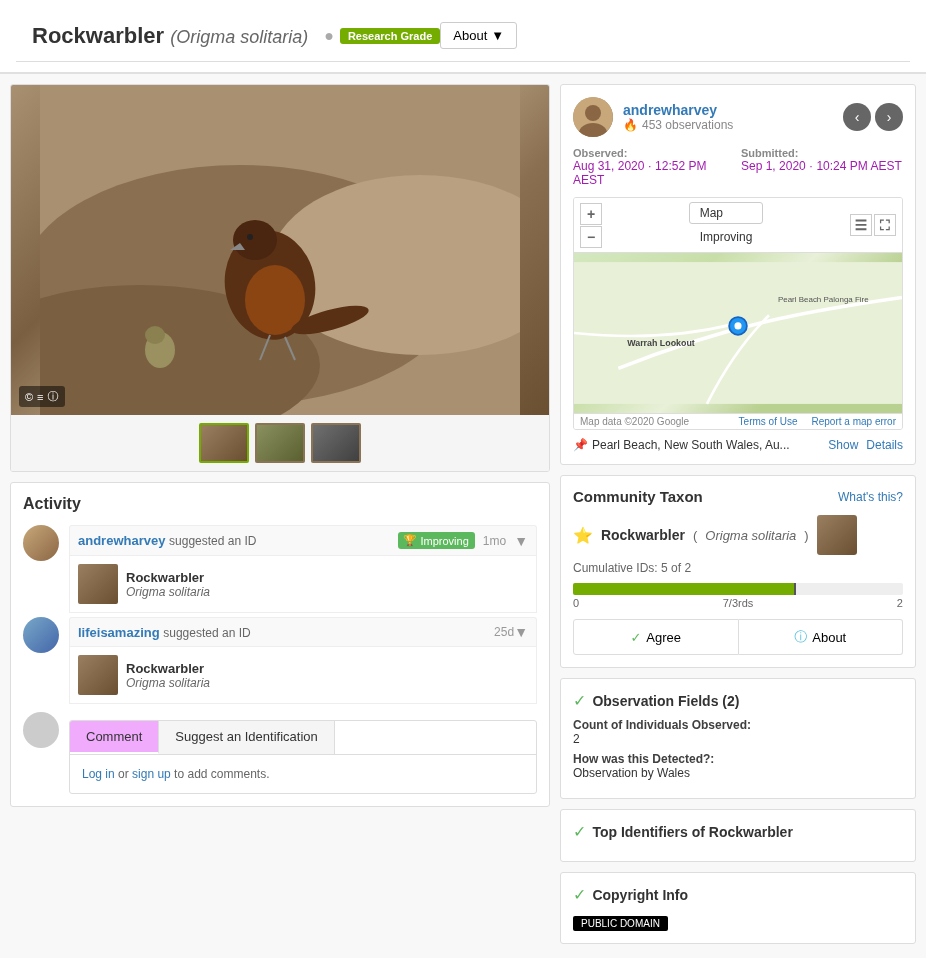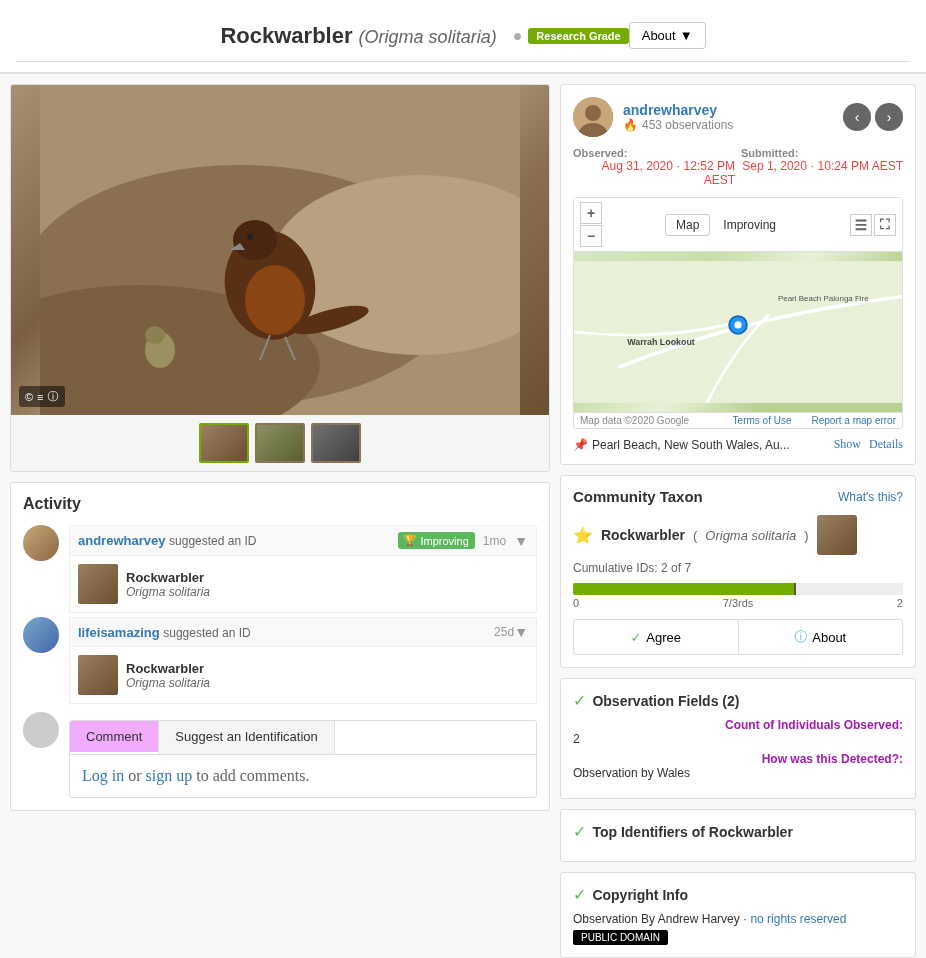--- a/index.html
+++ b/index.html
@@ -1,20 +1,20 @@
 <!DOCTYPE html>
 <html><head>
   <meta charset="utf-8">
   <style>
     * { box-sizing: border-box; margin: 0; padding: 0; }
     body { font-family: Arial, sans-serif; font-size: 13px; color: #333; background: #f8f8f8; }
 
     
     .page-header {
-      display: flex; align-items: center; justify-content: center;
+      display: flex; align-items: center; justify-content: flex-start;
       padding: 12px 16px; background: #fff; border-bottom: 1px solid #ddd;
     }
     .page-title { font-size: 22px; font-weight: bold; color: #333; }
     .page-title .scientific { font-style: italic; font-weight: normal; font-size: 18px; color: #666; }
     .title-badges { display: inline-flex; align-items: center; gap: 6px; margin-left: 8px; }
     .badge-star { color: #aaa; font-size: 16px; }
     .badge-research {
       background: #74ac00; color: #fff; font-size: 11px; padding: 2px 8px;
       border-radius: 3px; font-weight: bold;
     }
@@ -69,21 +69,21 @@
     .fire-icon { color: #e8a020; }
     .nav-arrows { display: flex; gap: 4px; }
     .nav-btn {
       width: 28px; height: 28px; border-radius: 50%;
       border: none; background: #666; color: #fff; cursor: pointer;
       display: flex; align-items: center; justify-content: center; font-size: 14px;
     }
 
     .obs-meta { display: grid; grid-template-columns: 1fr 1fr; gap: 6px; margin-bottom: 10px; }
     .meta-label { color: #888; font-size: 11px; font-weight: bold; }
-    .meta-value { font-size: 12px; color: #ef4444; text-align: right; }
+    .meta-value { font-size: 12px; color: #a21caf; }
 
     
     .map-container {
       border: 1px solid #ddd; border-radius: 3px; overflow: hidden; margin-bottom: 8px;
     }
     .map-tabs { display: flex; background: #fff; border-bottom: 1px solid #ddd; padding: 4px; gap: 2px; }
     .map-tab {
       padding: 3px 10px; font-size: 12px; border-radius: 3px; cursor: pointer; border: 1px solid transparent;
     }
     .map-tab.active { background: #fff; border-color: #ccc; }
@@ -102,21 +102,21 @@
     .map-attribution {
       background: #fff; padding: 2px 6px; font-size: 10px; color: #888;
       border-top: 1px solid #ddd; display: flex; justify-content: space-between;
     }
 
     .location-row {
       display: flex; align-items: center; justify-content: space-between; font-size: 12px; margin-top: 4px;
     }
     .location-text { color: #333; display: flex; align-items: center; gap: 4px; }
     .pin-icon { color: #888; }
-    .location-links { display: flex; gap: 8px; font-family: Liberation Serif, serif; }
+    .location-links { display: flex; gap: 8px; }
     .link { color: #337ab7; cursor: pointer; text-decoration: none; }
 
     
     .activity-section { background: #fff; border: 1px solid #ddd; border-radius: 3px; padding: 12px; }
     .activity-title { font-size: 16px; font-weight: bold; margin-bottom: 12px; }
 
     .activity-item { display: flex; gap: 10px; margin-bottom: 4px; }
     .activity-avatar {
       width: 36px; height: 36px; border-radius: 50%; flex-shrink: 0;
       background: linear-gradient(135deg, #c8a87a, #8B6644);
@@ -147,21 +147,21 @@
     .id-name { font-weight: bold; color: #333; font-size: 13px; }
     .id-sci { font-style: italic; color: #666; font-size: 12px; }
 
     
     .comment-box { border: 1px solid #ddd; border-radius: 3px; overflow: hidden; margin-top: 8px; }
     .comment-tabs { display: flex; border-bottom: 1px solid #ddd; }
     .comment-tab {
       padding: 8px 16px; font-size: 13px; cursor: pointer; background: #f5f5f5; border-right: 1px solid #ddd;
     }
     .comment-tab.active { background: #f0abfc; border-bottom: 2px solid #fff; }
-    .comment-login { padding: 12px; color: #666; font-size: 16px; font-family: Liberation Serif, serif; }
+    .comment-login { padding: 12px; color: #666; font-size: 12px; }
     .comment-login a { color: #337ab7; text-decoration: none; }
 
     
     .community-section { background: #fff; border: 1px solid #ddd; border-radius: 3px; padding: 12px; margin-bottom: 10px; }
     .community-header {
       display: flex; align-items: center; justify-content: space-between; margin-bottom: 10px;
     }
     .community-title { font-size: 15px; font-weight: bold; }
     .whatsthis { color: #337ab7; font-size: 12px; cursor: pointer; text-decoration: none; }
 
@@ -197,21 +197,21 @@
     .action-btn:first-child { border-radius: 3px 0 0 3px; }
     .action-btn:last-child { border-radius: 0 3px 3px 0; border-left: none; }
     .check-icon { color: #5cb85c; }
     .info-icon { color: #5bc0de; }
 
     
     .obs-fields { background: #fff; border: 1px solid #ddd; border-radius: 3px; padding: 12px; margin-bottom: 10px; }
     .section-header { display: flex; align-items: center; gap: 6px; margin-bottom: 8px; }
     .section-icon { color: #5cb85c; font-size: 16px; }
     .section-title { font-weight: bold; font-size: 14px; }
-    .field-label { font-weight: bold; font-size: 12px; color: #a21caf; text-align: right; }
+    .field-label { font-weight: bold; font-size: 12px; color: #404040; }
     .field-value { font-size: 12px; color: #333; margin-bottom: 6px; }
 
     
     .top-identifiers { background: #fff; border: 1px solid #ddd; border-radius: 3px; padding: 12px; margin-bottom: 10px; }
 
     
     .copyright-section { background: #fff; border: 1px solid #ddd; border-radius: 3px; padding: 12px; }
     .copyright-badge {
       display: inline-block; background: #000; color: #fff;
       padding: 2px 8px; font-size: 10px; border-radius: 2px; margin-top: 4px;
@@ -409,21 +409,21 @@
           <div class="meta-value">Sep 1, 2020 · 10:24 PM AEST</div>
         </div>
       </div>
 
       <div class="map-container">
         <div style="display:flex; align-items:center; justify-content:space-between; padding:4px 6px; background:#fff; border-bottom:1px solid #ddd;">
           <div class="map-controls-left" style="position:static; display:flex; flex-direction:column; gap:1px;">
             <div class="map-ctrl">+</div>
             <div class="map-ctrl">−</div>
           </div>
-          <div class="map-tabs" style="border:none; padding:0; background:transparent;">
+          <div class="map-tabs" style="border:none; padding:0; background:transparent;flex-direction:column;">
             <div class="map-tab active">Map</div>
             <div class="map-tab">Improving</div>
           </div>
           <div style="display:flex; gap:2px;">
             <div class="map-ctrl">☰</div>
             <div class="map-ctrl">⛶</div>
           </div>
         </div>
         <div class="map-body">
           <svg width="100%" height="160" viewBox="0 0 370 160">
@@ -435,21 +435,21 @@
 
             <text x="60" y="95" font-size="10" fill="#444" font-weight="bold">Warrah Lookout</text>
             <text x="230" y="45" font-size="9" fill="#555">Pearl Beach Palonga Fire</text>
 
             <circle cx="185" cy="72" r="10" fill="#2196F3" stroke="#1565C0" stroke-width="2"></circle>
             <circle cx="185" cy="72" r="4" fill="white"></circle>
           </svg>
         </div>
         <div class="map-attribution">
           <span>Map data ©2020 Google</span>
-          <span style="display:flex; gap:20px;">
+          <span style="display:flex; gap:14px;">
             <a class="link">Terms of Use</a>
             <a class="link">Report a map error</a>
           </span>
         </div>
       </div>
 
       <div class="location-row">
         <div class="location-text">
           <span class="pin-icon">📌</span>
           <span>Pearl Beach, New South Wales, Au...</span>
@@ -468,21 +468,21 @@
       </div>
 
       <div class="taxon-row">
         <span class="taxon-star">⭐</span>
         <span class="taxon-name">Rockwarbler</span>
         <span style="font-size:13px; color:#666;">(</span>
         <span class="taxon-sci">Origma solitaria</span>
         <span style="font-size:13px; color:#666;">)</span>
         <div class="taxon-thumb"></div>
       </div>
-      <div class="cumulative">Cumulative IDs: 2 of 7</div>
+      <div class="cumulative">Cumulative IDs: 5 of 2</div>
 
       <div class="progress-section">
         <div class="progress-bar-outer">
           <div class="progress-bar-fill" style="width:67%"></div>
           <div class="progress-marker" style="left:67%"></div>
         </div>
         <div class="progress-labels">
           <span>0</span>
           <span>7/3rds</span>
           <span>2</span>
@@ -517,20 +517,17 @@
         <span class="section-icon">✓</span>
         <span class="section-title">Top Identifiers of Rockwarbler</span>
       </div>
     </div>
 
     <div class="copyright-section">
       <div class="section-header">
         <span class="section-icon">✓</span>
         <span class="section-title">Copyright Info</span>
       </div>
-      <div style="font-size:12px; color:#333;">
-        <span>Observation By Andrew Harvey · </span><a class="no-rights">no rights reserved</a>
-      </div>
       <div class="copyright-badge">PUBLIC DOMAIN</div>
     </div>
 
   </div>
 </div>
 
 </body></html>

